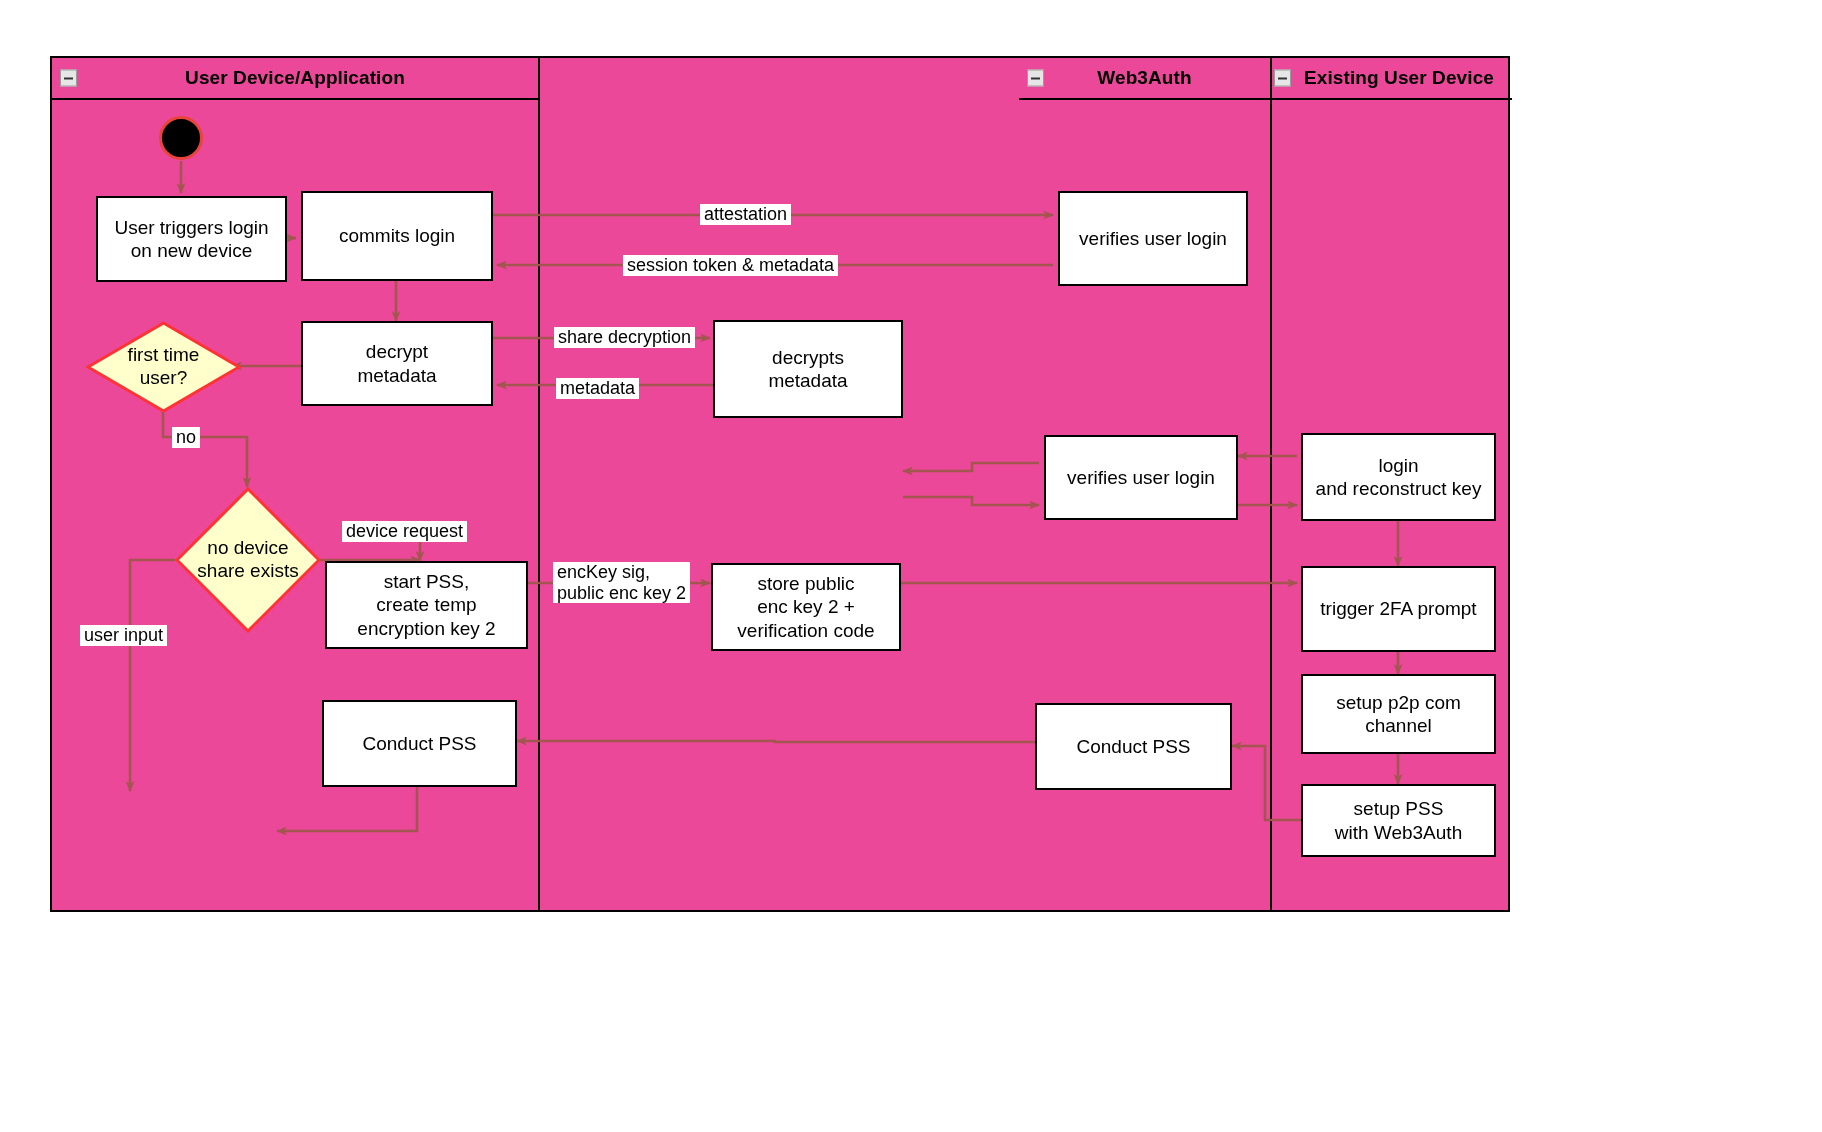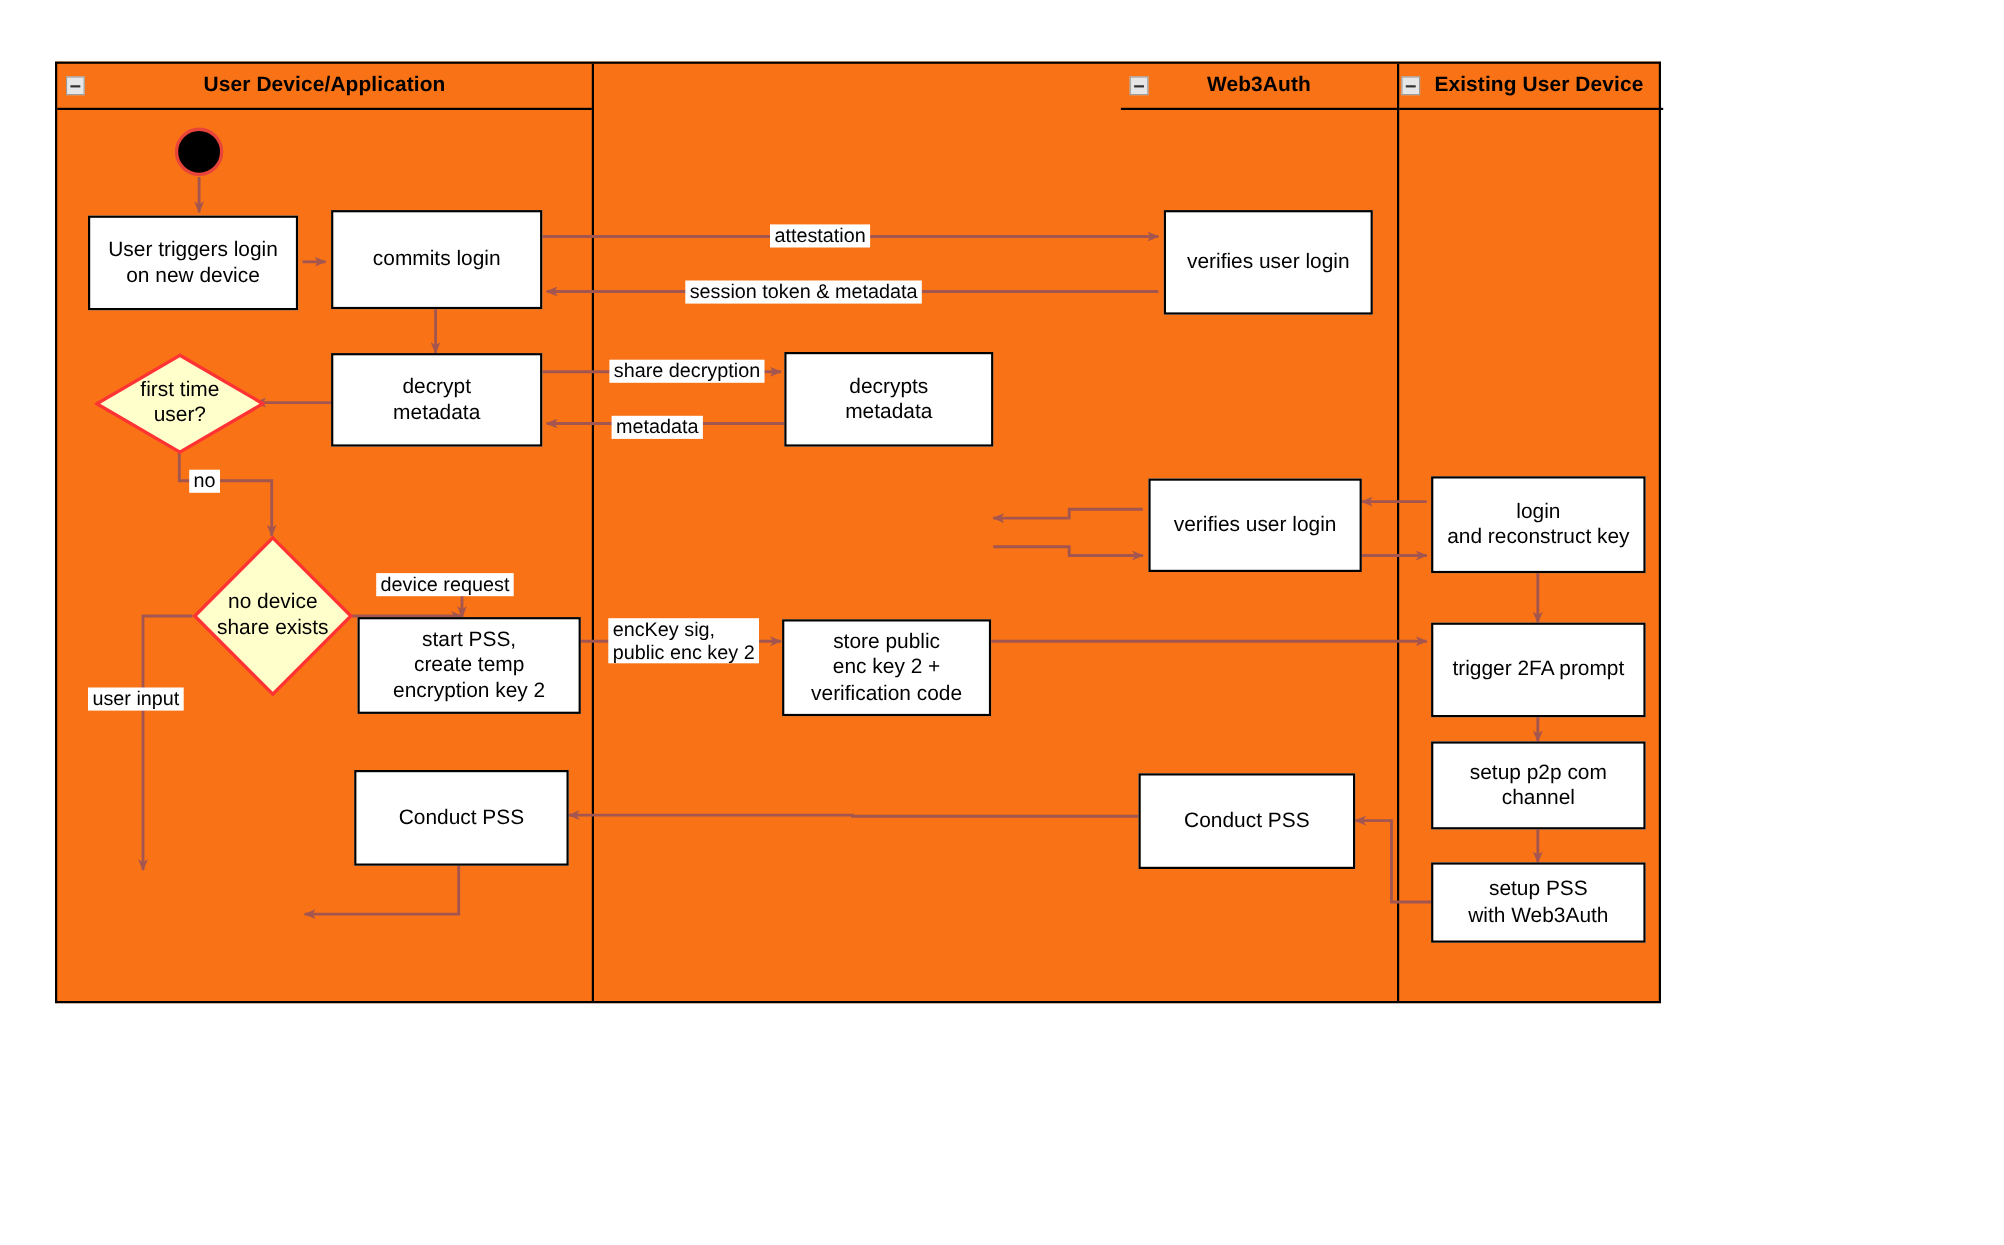--- a/index.html
+++ b/index.html
@@ -1,21 +1,21 @@
 <!DOCTYPE html>
 <html><head>
 <meta charset="utf-8">
 <style>
   html,body{margin:0;padding:0;background:#ffffff;}
   body{width:1822px;height:1132px;font-family:"Liberation Sans",sans-serif;position:relative;overflow:hidden;}
 
   #canvas{position:absolute;left:0;top:0;width:1822px;height:1132px;}
 
   
-  .pool{position:absolute;border:2px solid #000;box-sizing:border-box;background:#f97316;}
+  .pool{position:absolute;border:2px solid #000;box-sizing:border-box;background:#ec4899;}
   .lane{position:absolute;top:0;bottom:0;box-sizing:border-box;border-right:2px solid #000;}
   .lane.last{border-right:none;}
   .lane-head{position:absolute;left:0;right:0;top:0;height:42px;border-bottom:2px solid #000;
              box-sizing:border-box;display:flex;align-items:center;justify-content:center;}
   .lane-title{font-weight:bold;font-size:19px;color:#000;letter-spacing:.1px;}
   .collapse{position:absolute;left:8px;top:50%;transform:translateY(-50%);
             width:17px;height:17px;border:1px solid #9a9a9a;background:#e6e6e6;
             box-sizing:border-box;display:flex;align-items:center;justify-content:center;}
   .collapse i{display:block;width:9px;height:2px;background:#333;}
   .collapse.tight{left:2px;}
@@ -128,21 +128,21 @@
       <path d="M1301,820 L1265,820 L1265,746 L1232,746"></path>
 
       <path d="M1035,742 L775,742 L775,741 L517,741"></path>
 
       <path d="M417,787 L417,831 L277,831"></path>
     </g>
   </svg>
 
   <div class="start-node" style="left:159px;top:116px;width:44px;height:44px;"></div>
 
-  <div class="node act" style="left:80px;top:196px;width:191px;height:86px;">
+  <div class="node act" style="left:96px;top:196px;width:191px;height:86px;">
     <span>User triggers login<br>on new device</span>
   </div>
 
   <div class="node act" style="left:301px;top:191px;width:192px;height:90px;">
     <span>commits login</span>
   </div>
 
   <div class="node act" style="left:301px;top:321px;width:192px;height:85px;">
     <span>decrypt<br>metadata</span>
   </div>
@@ -163,21 +163,21 @@
 
   <div class="node act" style="left:325px;top:561px;width:203px;height:88px;">
     <span>start PSS,<br>create temp<br>encryption key 2</span>
   </div>
 
   <div class="node act" style="left:322px;top:700px;width:195px;height:87px;">
     <span>Conduct PSS</span>
   </div>
 
 
-  <div class="node act" style="left:713px;top:320px;width:190px;height:86px;">
+  <div class="node act" style="left:713px;top:320px;width:190px;height:98px;">
     <span>decrypts<br>metadata</span>
   </div>
 
 
   <div class="node act" style="left:711px;top:563px;width:190px;height:88px;">
     <span>store public<br>enc key 2 +<br>verification code</span>
   </div>
 
   <div class="node act" style="left:1058px;top:191px;width:190px;height:95px;">
     <span>verifies user login</span>

